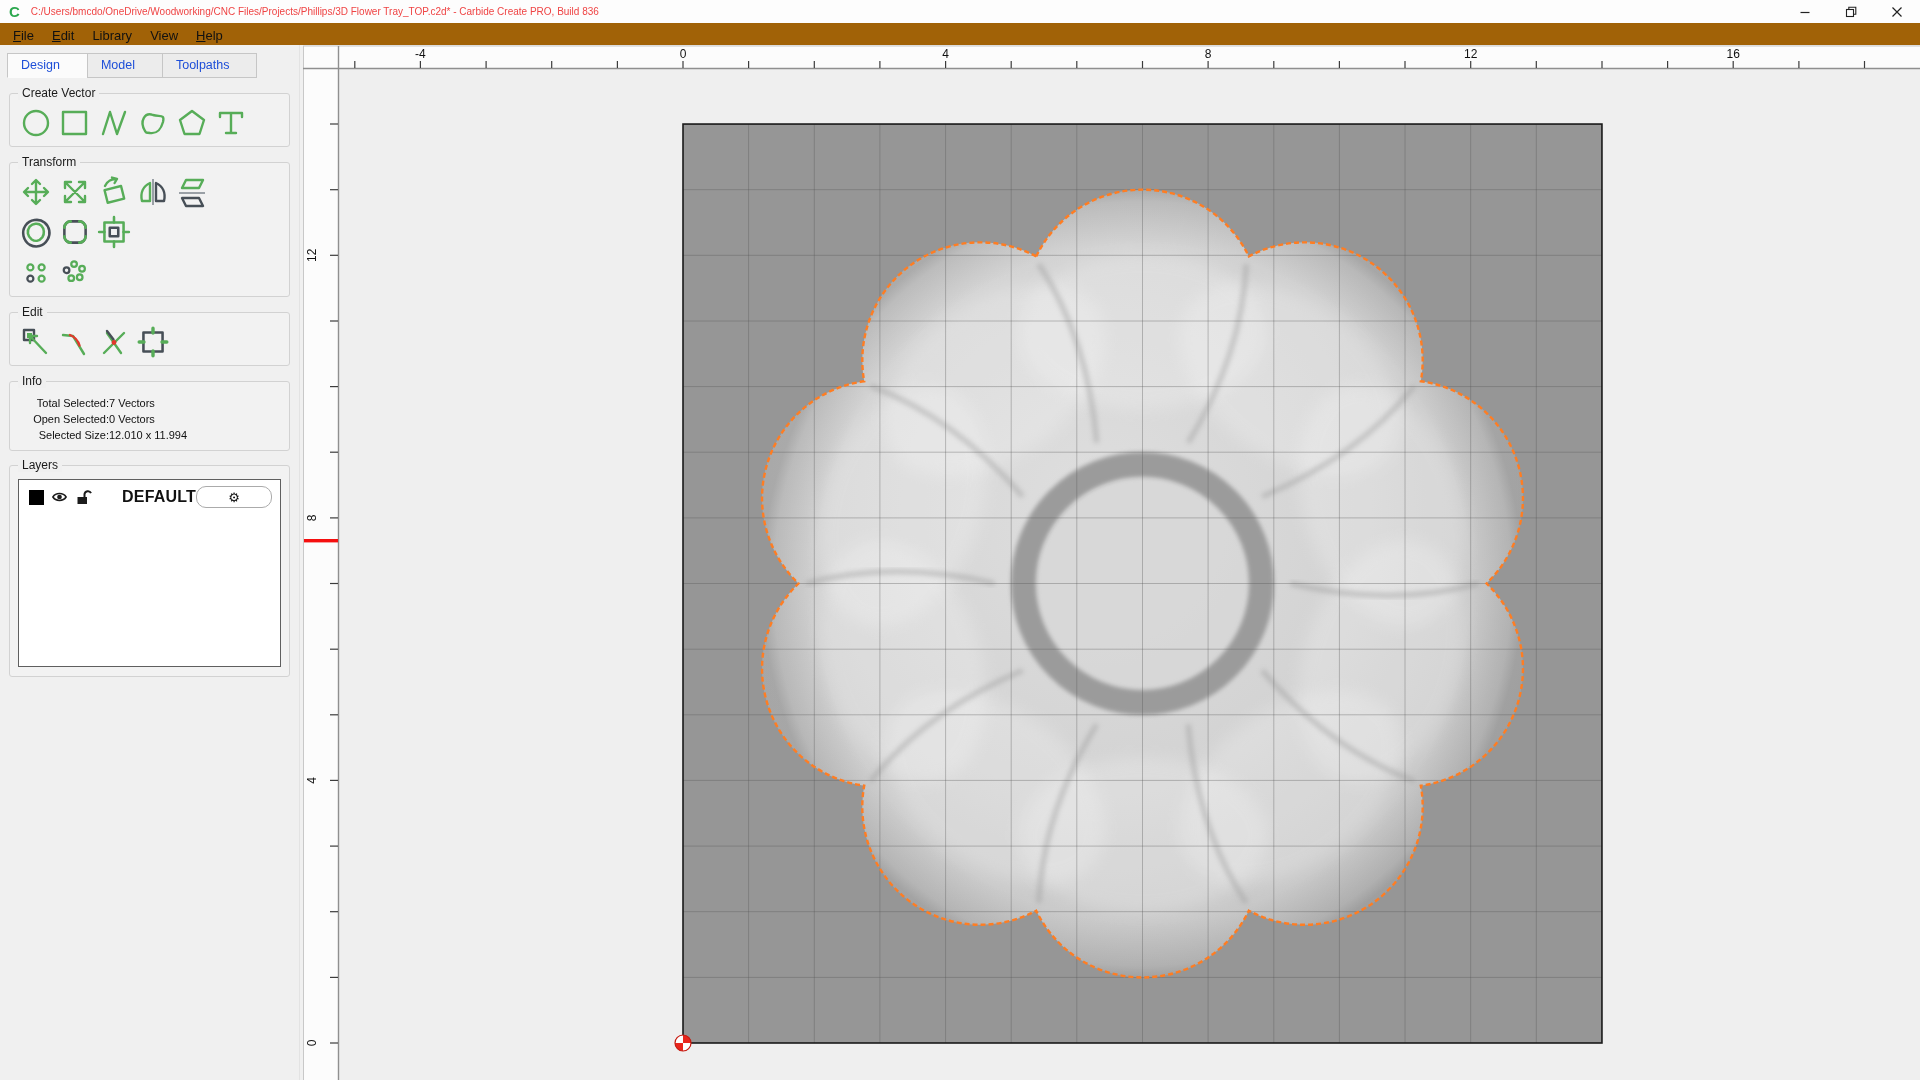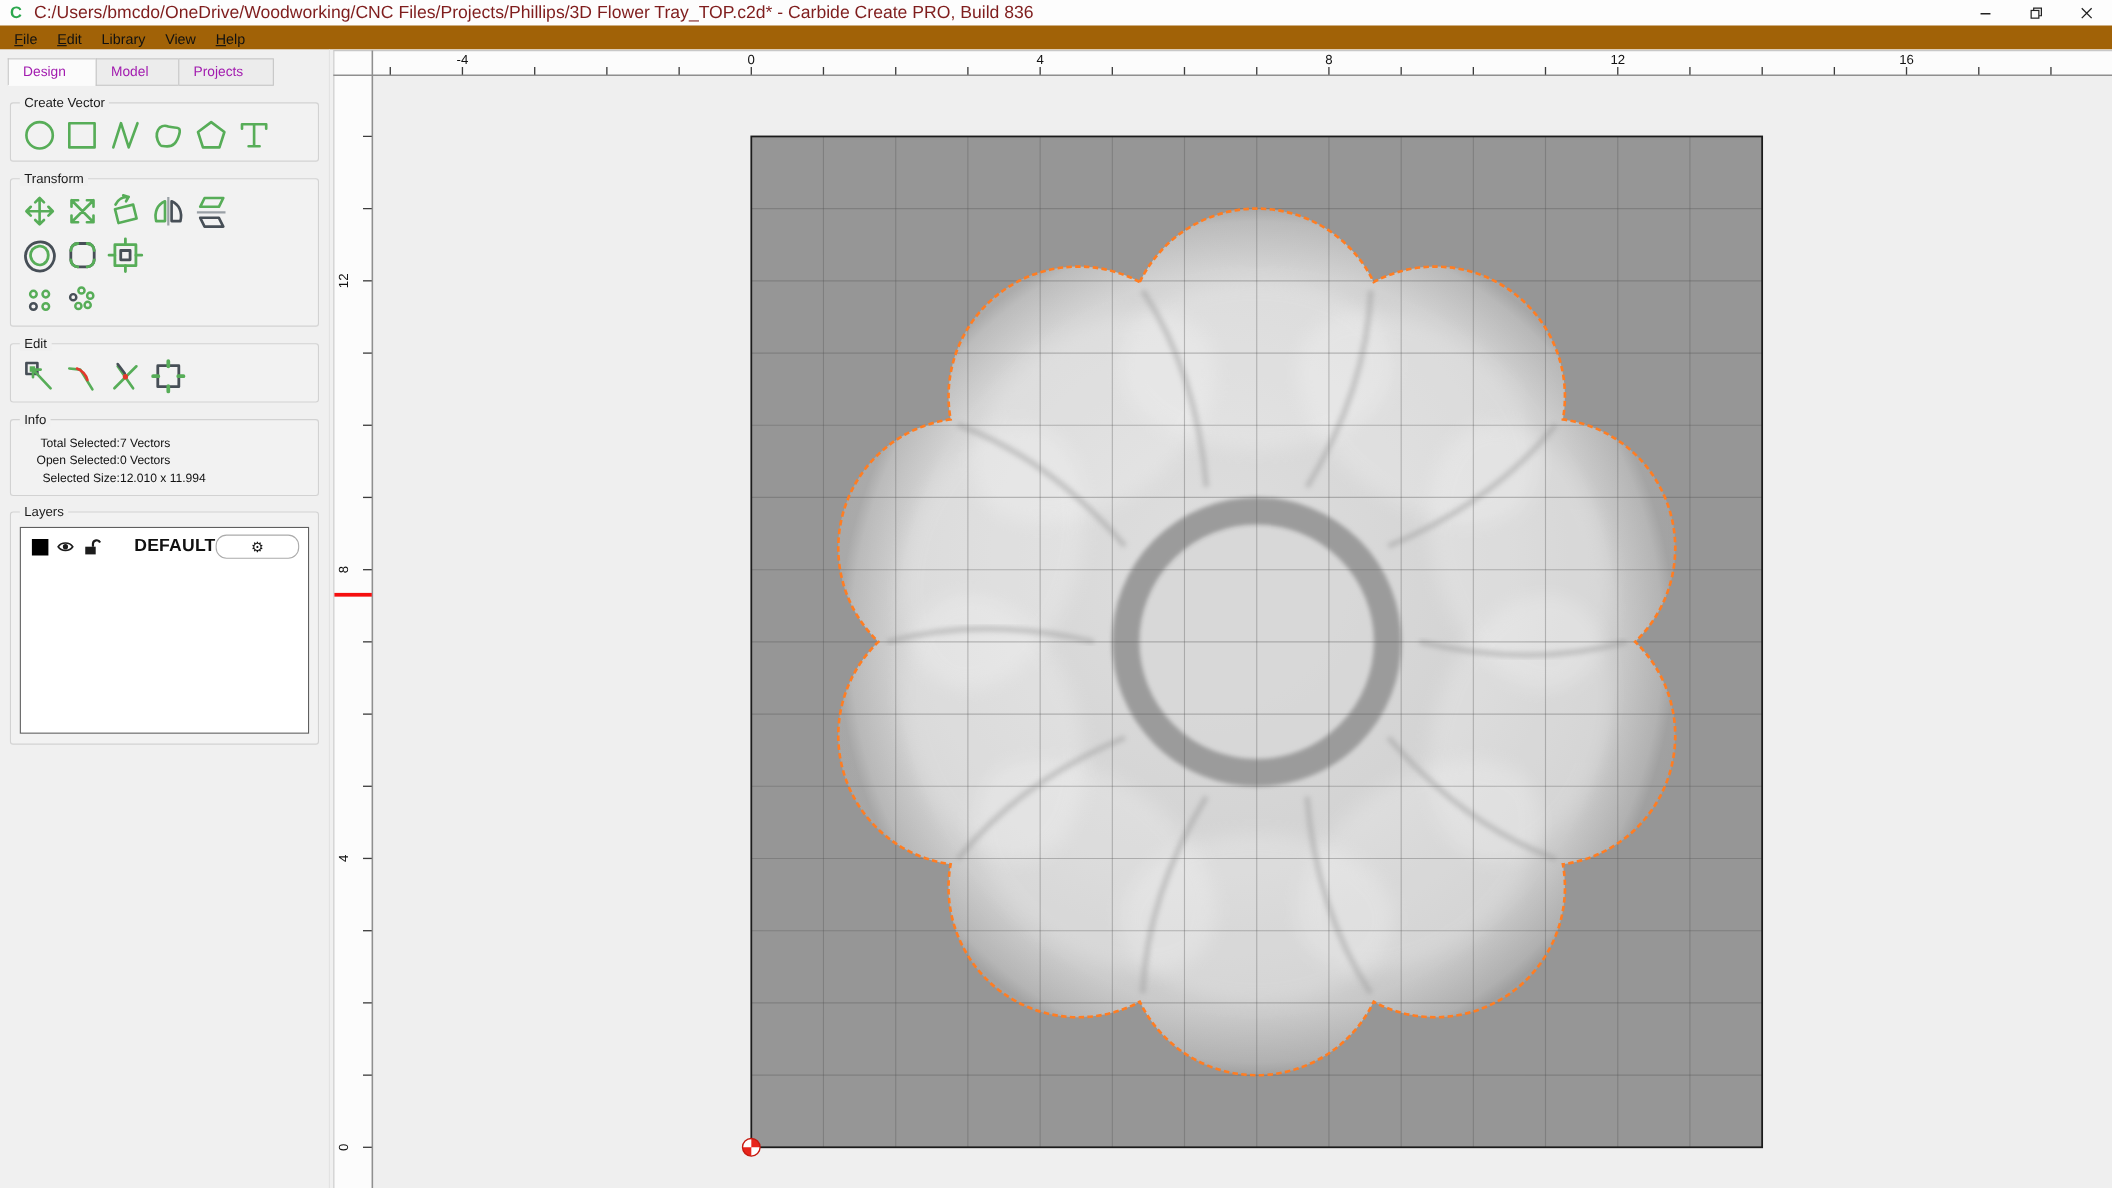--- a/index.html
+++ b/index.html
@@ -1,29 +1,29 @@
 <!DOCTYPE html>
 <html><head>
 <meta charset="utf-8">
 <style>
   html,body{margin:0;padding:0;}
   body{width:1920px;height:1080px;overflow:hidden;background:#f0f0f0;
        font-family:"Liberation Sans",sans-serif;color:#111;}
   .titlebar{height:23px;background:#fdfdfd;display:flex;align-items:center;position:relative;}
   .logo{color:#2ca84e;font-weight:bold;font-size:15px;margin:0 11px 0 9px;}
-  .title{font-size:16px;color:#7f1d1d;white-space:nowrap;}
+  .title{font-size:10px;color:#ef4444;white-space:nowrap;}
   .wincontrols{position:absolute;right:0;top:0;height:23px;display:flex;}
   .winbtn{width:46px;height:23px;display:flex;align-items:center;justify-content:center;}
   .menubar{height:22px;background:#a16207;display:flex;align-items:flex-end;font-size:13px;padding-left:4px;}
   .menu-item{padding:2px 9px;}
   .menu-item .u{text-decoration:underline;}
   .main{display:flex;height:1035px;}
   .sidebar{width:300px;background:#f0f0f0;position:relative;flex:0 0 300px;border-right:1px solid #e3e3e3;box-sizing:border-box;}
   .tabbar{display:flex;margin:8px 0 2px 7px;}
-  .tab{font-size:12.5px;padding:4px 27px 5px 13px;border:1px solid #c6c6c6;background:#ececec;color:#a21caf;margin-right:0;border-right-width:0;}
+  .tab{font-size:12.5px;padding:4px 27px 5px 13px;border:1px solid #c6c6c6;background:#ececec;color:#1d4ed8;margin-right:0;border-right-width:0;}
   .tab:last-child{border-right-width:1px;}
   .tab.active{background:#fbfbfb;border-bottom-color:#fbfbfb;}
   .groupbox{position:relative;border:1px solid #d2d2d2;border-radius:3px;margin:15px 9px 0 9px;padding:11px 6px 5px 6px;background:#f2f2f2;text-align:right;}
   .gb-title{position:absolute;top:-8px;left:8px;background:#f0f0f0;padding:0 4px;font-size:12px;color:#1a1a1a;}
   .toolrow{display:flex;align-items:center;}
   .tool{width:39px;height:36px;display:flex;align-items:center;justify-content:center;}
   svg.icon{display:block;}
   .g{stroke:#57ad58;fill:none;stroke-width:2.4px;stroke-linecap:round;stroke-linejoin:round;}
   .g2{stroke:#57ad58;fill:none;stroke-width:3.2px;stroke-linecap:round;}
   .d{stroke:#474f57;fill:none;stroke-width:2.4px;stroke-linecap:round;stroke-linejoin:round;}
@@ -76,21 +76,21 @@
     <span class="menu-item">Library</span>
     <span class="menu-item">View</span>
     <span class="menu-item"><span class="u">H</span>elp</span>
   </div>
 
 <div class="main">
   <div class="sidebar">
     <div class="tabbar" id="tabbar">
         <span class="tab active">Design</span>
         <span class="tab">Model</span>
-        <span class="tab">Projects</span>
+        <span class="tab">Toolpaths</span>
       </div>
 
     <div class="groupbox">
       <span class="gb-title">Create Vector</span>
       <div class="toolrow">
         <div class="tool">
           <svg class="icon" width="34" height="34" viewBox="0 0 34 34">
               <circle class="g" cx="17" cy="17" r="12"></circle>
             </svg>
         </div>

